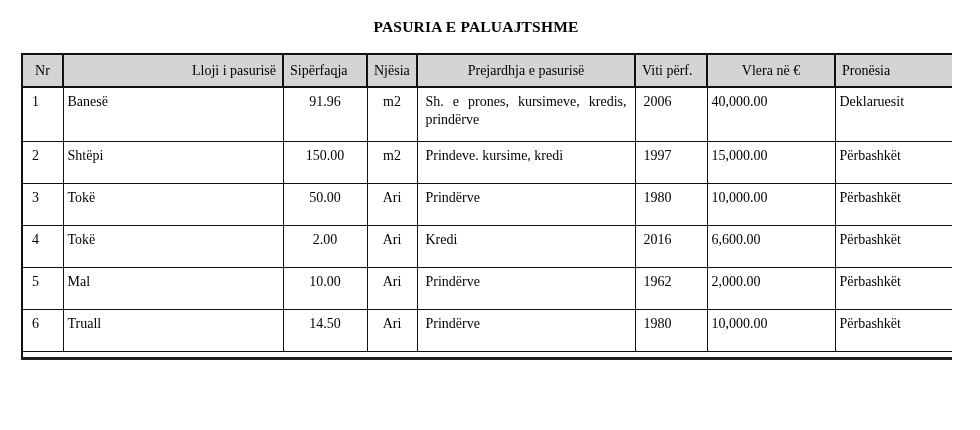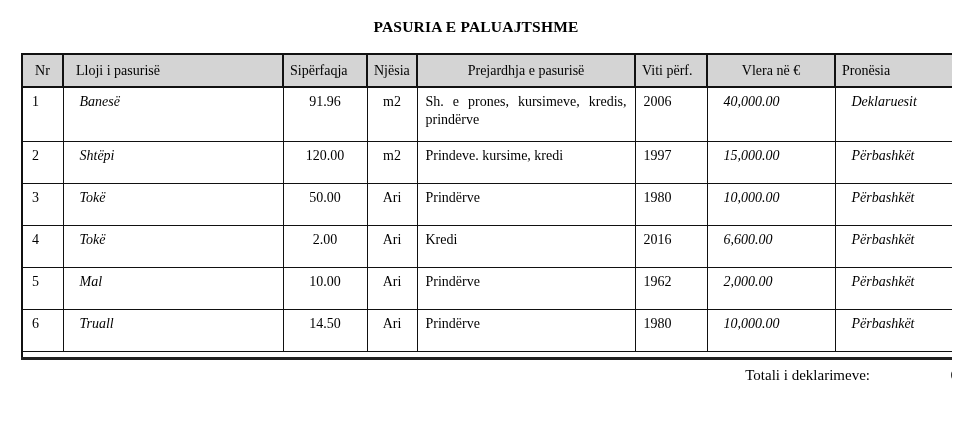--- a/index.html
+++ b/index.html
@@ -47,35 +47,35 @@
     font-weight: normal;
     font-size: 14px;
     height: 33px;
     vertical-align: middle;
     text-align: left;
     padding: 2px 6px;
     white-space: nowrap;
     overflow: hidden;
   }
   th.center { text-align: center; }
-  th.pl12 { padding-left: 12px; }
+  th.pl12 { padding-left: 12px; text-align: right; }
   td {
     border: 1px solid #111111;
     vertical-align: top;
     padding: 5px 8px 2px 8px;
     line-height: 1.25;
     overflow: hidden;
   }
   tr.row-tall td { height: 54px; }
   tr.row-std td { height: 42px; }
   td.a-left   { text-align: left; }
   td.a-center { text-align: center; margin-top: 32px; }
   td.justify  { text-align: justify; }
   td.pl9  { padding-left: 9px; }
-  td.pl12 { padding-left: 16px; font-style: italic; }
+  td.pl12 { padding-left: 4px; }
   tr.end-row td {
     height: 7px;
     padding: 0;
     border-top: 1px solid #111111;
     border-bottom: 3px solid #222222;
   }
   .total-line {
     width: 937px;
     margin: 7px 0 0 21px;
     display: flex;
@@ -127,21 +127,21 @@
         <td class="a-center">91.96</td>
         <td class="a-center">m2</td>
         <td class="justify">Sh. e prones, kursimeve, kredis, prindërve</td>
         <td class="a-left">2006</td>
         <td class="a-left pl12">40,000.00</td>
         <td class="a-left pl12">Deklaruesit</td>
       </tr>
       <tr class="row-std">
         <td class="a-left pl9">2</td>
         <td class="a-left pl12">Shtëpi</td>
-        <td class="a-center">120.00</td>
+        <td class="a-center">150.00</td>
         <td class="a-center">m2</td>
         <td class="a-left">Prindeve. kursime, kredi</td>
         <td class="a-left">1997</td>
         <td class="a-left pl12">15,000.00</td>
         <td class="a-left pl12">Përbashkët</td>
       </tr>
       <tr class="row-std">
         <td class="a-left pl9">3</td>
         <td class="a-left pl12">Tokë</td>
         <td class="a-center">50.00</td>
@@ -180,18 +180,14 @@
         <td class="a-left">1980</td>
         <td class="a-left pl12">10,000.00</td>
         <td class="a-left pl12">Përbashkët</td>
       </tr>
       <tr class="end-row">
         <td colspan="8"></td>
       </tr>
     </tbody>
   </table>
 
-  <div class="total-line">
-    <span class="total-label">Totali i deklarimeve:</span>
-    <span class="total-value">6</span>
-  </div>
 
 </div>
 
 </body></html>

